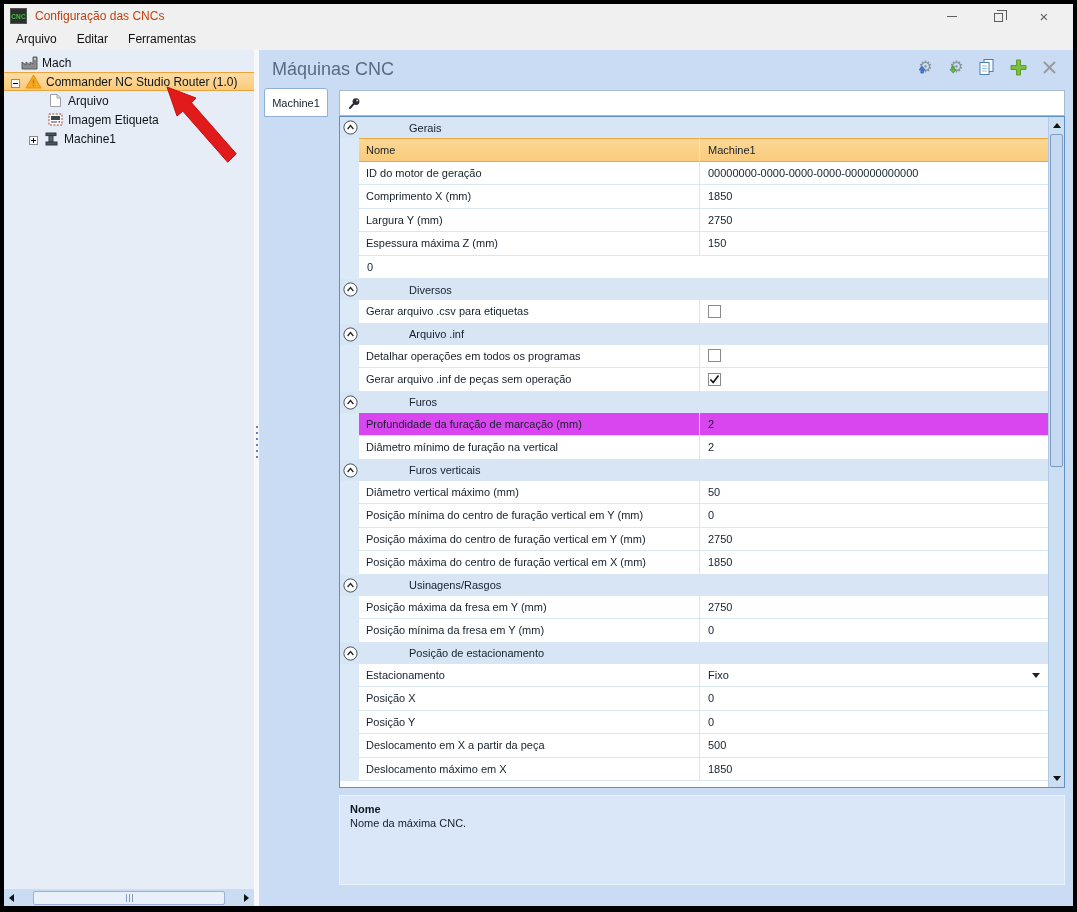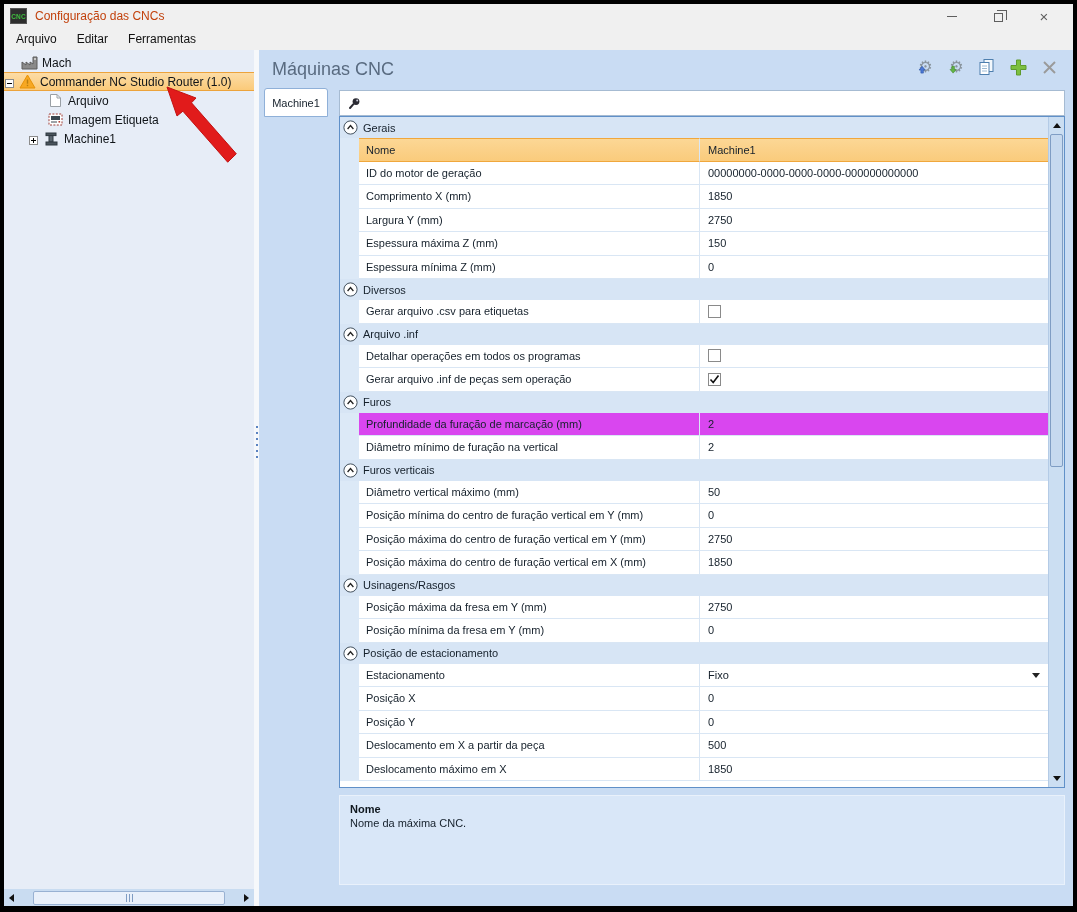--- a/index.html
+++ b/index.html
@@ -30,21 +30,21 @@
   #content { flex:1; display:flex; min-height:0; }
   
   #tree-panel { width:250px; background:#E7EDF7; display:flex; flex-direction:column; position:relative; }
   #tree { flex:1; padding-top:3px; overflow:hidden; }
   .tree-row { height:19px; display:flex; align-items:center; font-size:12px; color:#101418; white-space:nowrap; }
   .tree-row .ticon { display:flex; align-items:center; justify-content:center; width:18px; flex:0 0 18px; }
   .tree-row .tlabel { margin-left:4px; }
   .tree-row.root { padding-left:16px; }
   .tree-row.selected { background:linear-gradient(#FCDCA6,#FBCA79); border-top:1px solid #ECA33C; border-bottom:1px solid #ECA33C; }
   .expander { width:9px; height:9px; flex:0 0 9px; margin-right:4px; }
-  .ind-1 { padding-left:1px; } .ind-2 { padding-left:42px; } .ind-1b { padding-left:25px; }
+  .ind-1 { padding-left:7px; } .ind-2 { padding-left:42px; } .ind-1b { padding-left:25px; }
   
   #splitter { width:5px; background:#F6F8FB; position:relative; }
   #splitter .grip { position:absolute; left:1px; top:376px; width:3px; height:34px;
     background-image:repeating-linear-gradient(#5B82C0 0 2px, transparent 2px 6px); background-size:2px 100%; background-repeat:no-repeat; background-position:center; }
   
   #main-panel { flex:1; background:#C9DCF3; display:flex; flex-direction:column; min-width:0; }
   #main-header { height:38px; display:flex; align-items:center; padding:0 13px; flex:0 0 auto; }
   #main-title { font-size:18px; color:#596B80; font-weight:400; }
   #toolbar { margin-left:auto; display:flex; align-items:center; gap:9px; }
   .tool-btn { width:22px; height:22px; display:flex; align-items:center; justify-content:center; }
@@ -52,21 +52,21 @@
   #main-body { flex:1; display:flex; min-height:0; }
   #tab-rail { width:80px; flex:0 0 80px; padding-left:5px; }
   .tab { width:64px; height:29px; background:#FFF; border:1px solid #8FB0D8; border-radius:3px 3px 0 0;
     font-size:11px; color:#15202B; display:flex; align-items:center; justify-content:center; }
   #right-col { flex:1; display:flex; flex-direction:column; margin-right:8px; min-width:0; }
   #searchbox { height:26px; margin-top:2px; background:#FFF; border:1px solid #A6BBD2; display:flex; align-items:center; padding-left:8px; }
   #searchbox input { border:none; outline:none; flex:1; font-size:11px; margin-left:6px; background:transparent; }
   
   #grid { margin-top:0px; height:672px; background:#FFF; border:1px solid #6090C8; display:flex; flex:0 0 auto; overflow:hidden; }
   #grid-body { flex:1; min-width:0; overflow:hidden; }
-  .sec { height:21px; background:#D7E5F5; display:flex; align-items:center; padding-left:3px; }
+  .sec { height:21px; background:#D7E5F5; display:flex; align-items:center; padding-left:3px;gap:46px; }
   .sec .collapse { width:15px; height:15px; flex:0 0 15px; }
   .sec .sec-title { font-size:11px; color:#15202B; margin-left:5px; }
   .prow { height:23.5px; display:flex; }
   .prow .gutter { width:19px; flex:0 0 19px; background:#DCE9F7; }
   .prow .cell { display:flex; align-items:center; font-size:11px; color:#15202B; border-bottom:1px solid #D9E6F4; background:#FFF; }
   .prow .lbl { flex:0 0 341px; padding-left:7px; border-right:1px solid #D9E6F4; overflow:hidden; white-space:nowrap; }
   .prow .val { flex:1; padding-left:8px; position:relative; overflow:hidden; white-space:nowrap; }
   .prow.sel .cell { background:linear-gradient(#FCD795,#FACB7C); border-top:1px solid #F0A73C; border-bottom:1px solid #F0A73C; }
   .prow.hl .cell { background:#d946ef; }
   .checkbox { width:13px; height:13px; border:1px solid #8A8A8A; background:#FFF; display:flex; align-items:center; justify-content:center; }
@@ -292,21 +292,20 @@
                 </div>
                 <div class="prow">
                   <span class="gutter"></span>
                   <div class="cell lbl">Espessura máxima Z (mm)</div>
                   <div class="cell val">
                     <span>150</span>
                   </div>
                 </div>
                 <div class="prow">
                   <span class="gutter"></span>
-                  <div class="cell lbl">Espessura mínima Z (mm)</div>
                   <div class="cell val">
                     <span>0</span>
                   </div>
                 </div>
                 <div class="sec">
                   <span class="collapse"><svg width="15" height="15" viewBox="0 0 15 15">
                       <circle cx="7.5" cy="7.5" r="6.6" fill="#FFF" stroke="#44525F"></circle>
                       <polyline points="4.6,9 7.5,5.6 10.4,9" fill="none" stroke="#222" stroke-width="1.3"></polyline>
                     </svg></span>
                   <span class="sec-title">Diversos</span>

